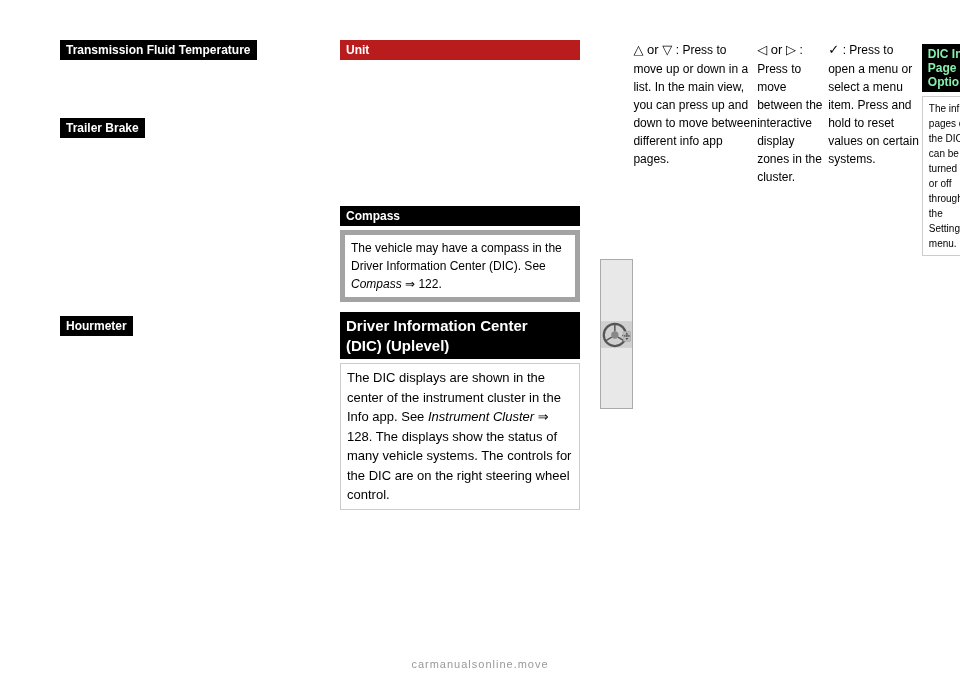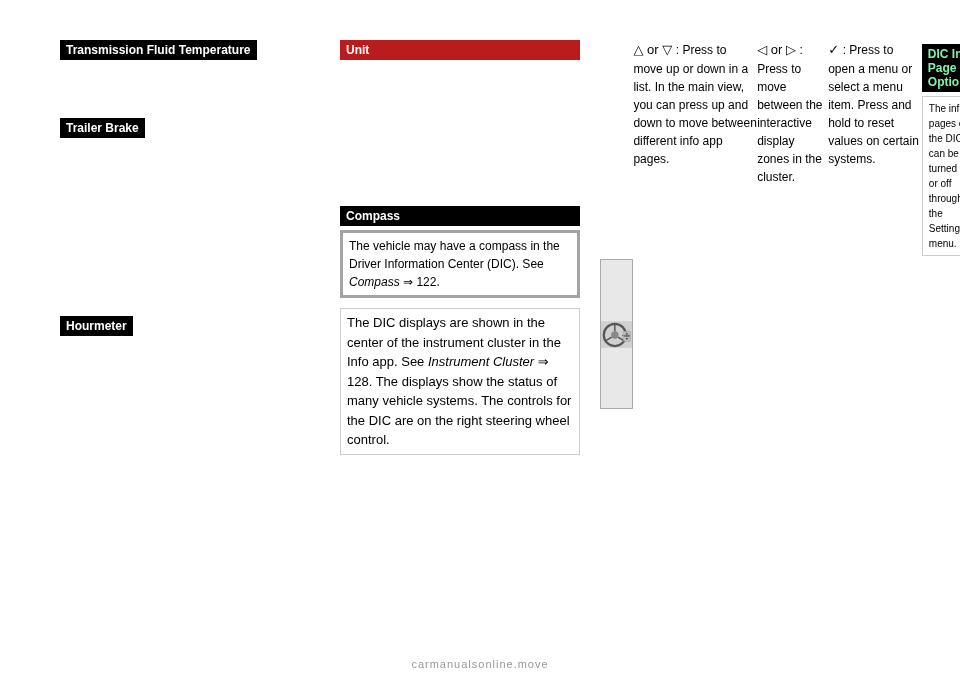--- a/index.html
+++ b/index.html
@@ -68,21 +68,21 @@
       font-weight: bold;
       font-size: 12px;
       padding: 3px 6px;
       display: block;
       margin-bottom: 4px;
       width: 100%;
     }
     .compass-text {
       font-size: 12px;
       line-height: 1.5;
-      border: 3px solid #a3a3a3;
+      border: 5px solid #a3a3a3;
       padding: 4px 6px;
       margin-bottom: 10px;
     }
     .dic-title-section {
       margin-bottom: 4px;
     }
     .dic-main-header {
       background: #000;
       color: #fff;
       font-weight: bold;
@@ -186,20 +186,21 @@
     </div>
 
     <div class="compass-area">
       <span class="compass-header">Compass</span>
       <div class="compass-text">
         The vehicle may have a compass in the Driver Information Center (DIC). See <span class="italic">Compass</span> ⇒ 122.
       </div>
     </div>
 
     <div class="dic-title-section">
+      <span class="dic-main-header">Driver Information Center<br>(DIC) (Uplevel)</span>
       <div class="dic-text">
         The DIC displays are shown in the center of the instrument cluster in the Info app. See <span class="italic">Instrument Cluster</span> ⇒ 128. The displays show the status of many vehicle systems. The controls for the DIC are on the right steering wheel control.
       </div>
     </div>
   </div>
 
   <div class="right-col">
 
     <div class="steering-img">
       <svg width="170" height="145" viewBox="0 0 170 145" xmlns="http://www.w3.org/2000/svg">

